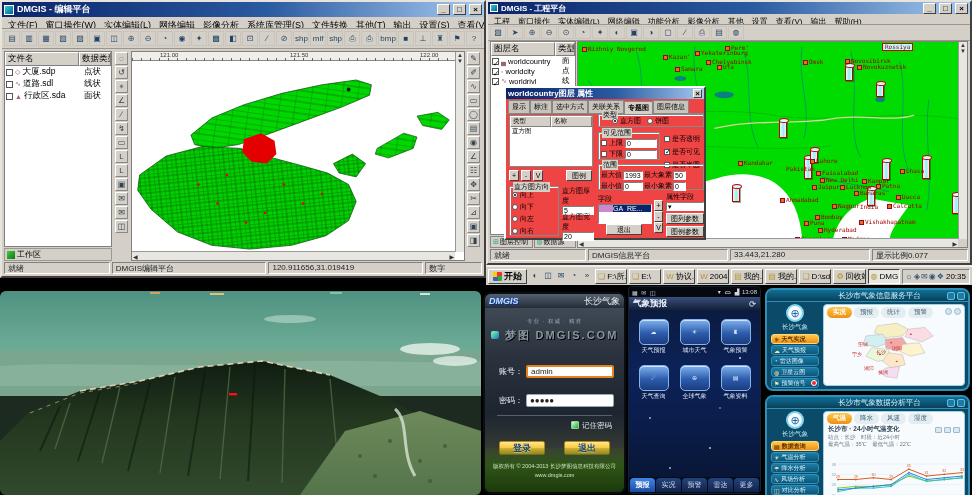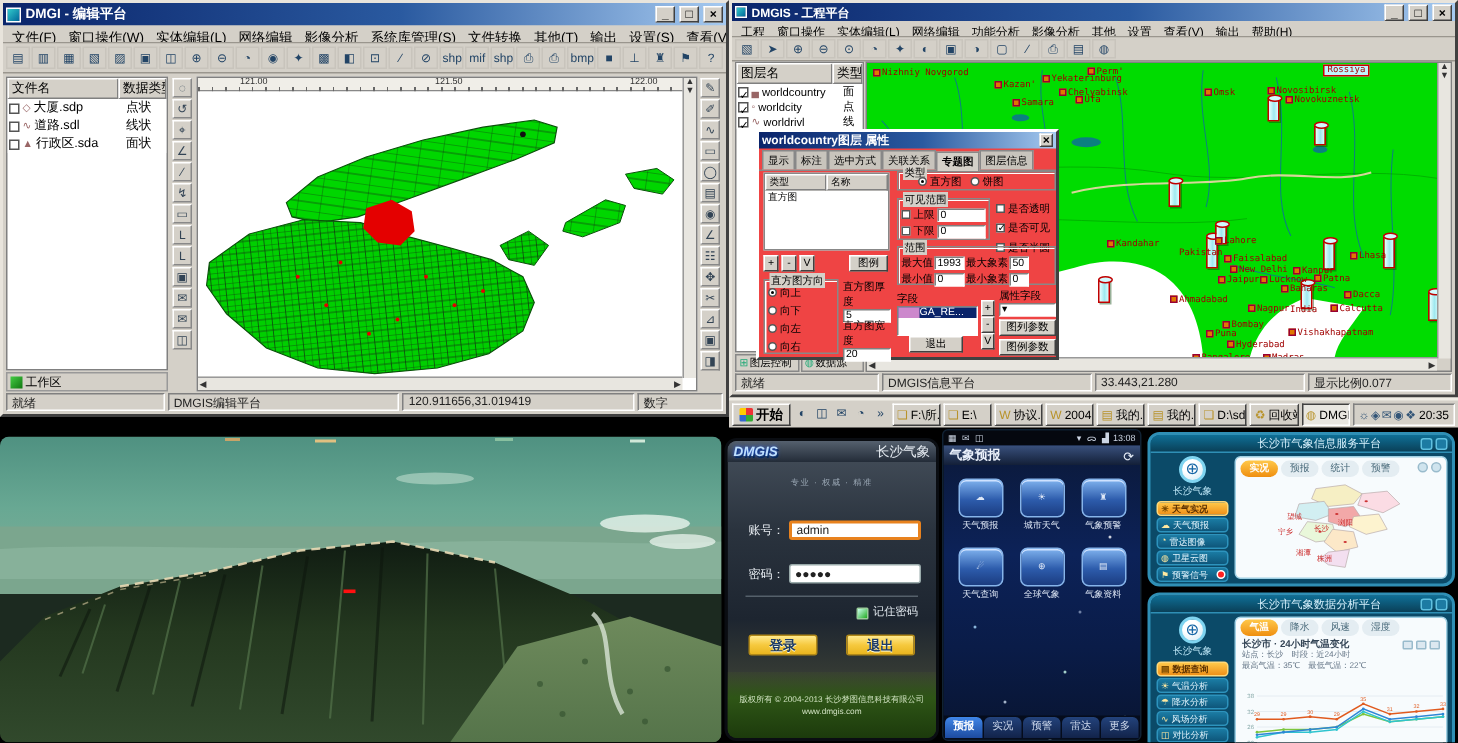--- a/index.html
+++ b/index.html
@@ -94,21 +94,21 @@
   .dmgis-logo{font-size:9px;font-weight:bold;font-style:italic;color:#bfe0ff;text-shadow:0 0 3px #36f,1px 1px 0 #024;text-align:center;}
   .lg-city{font-size:9px;color:#e8eef4;}
   .brand{margin-top:10px;text-align:center;}
   .brand .tag{font-size:5.5px;color:#9aa7b4;letter-spacing:1px;}
   .brand .bx{display:inline-block;width:8px;height:8px;border-radius:2px;background:linear-gradient(135deg,#8fc,#17a);vertical-align:middle;margin-right:2px;}
   .brand .nm{font-size:11px;font-weight:bold;letter-spacing:2px;color:#8a949e;text-shadow:1px 1px 0 #000;}
   .frow{display:flex;align-items:center;gap:3px;margin:0 10px;}
   .frow label{font-size:8px;color:#e8edf2;width:28px;text-align:right;flex:none;}
   .frow input{flex:1;height:13px;font-size:8px;border-radius:2px;border:1px solid #9aa;background:#fff;padding:0 3px;color:#222;min-width:0;}
   .frow input.focus{border:2px solid #e8821e;}
-  .rememberrow{display:flex;justify-content:flex-end;align-items:flex-end;gap:3px;margin:8px 12px 0;border-top:1px solid #55606a;padding-top:5px;font-size:7.5px;color:#dfe6ec;}
+  .rememberrow{display:flex;justify-content:flex-end;align-items:flex-start;gap:3px;margin:8px 12px 0;border-top:1px solid #55606a;padding-top:5px;font-size:7.5px;color:#dfe6ec;}
   .remember-ic{width:8px;height:8px;background:linear-gradient(135deg,#cfe,#2a2);border:1px solid #9c9;border-radius:1px;}
   .btnrow{display:flex;justify-content:space-between;margin:10px 14px 0;}
   .ybtn{width:46px;height:14px;border-radius:2px;border:1px solid #b08818;background:linear-gradient(180deg,#ffe98c,#f6c93e 50%,#e9b51f);color:#1c3a66;font-size:9px;font-weight:bold;text-align:center;line-height:13px;text-shadow:0 1px 0 #ffd;}
   .lg-foot{position:absolute;left:0;right:0;bottom:0;height:44px;background:linear-gradient(180deg,rgba(70,90,40,.2),#2e5516 40%,#1c3a0c);display:flex;flex-direction:column;justify-content:center;gap:2px;text-align:center;}
   .lg-foot div{font-size:5.5px;color:#cfe0c0;}
 
   
   #wphone{position:absolute;left:628px;top:286px;width:133px;height:208px;border-radius:4px;overflow:hidden;background:linear-gradient(180deg,#0b1836,#0c2258 40%,#0a1c48 70%,#081430);border:1px solid #123;}
   .wstatus{height:10px;display:flex;align-items:center;justify-content:space-between;padding:0 3px;background:#05080f;color:#cdd6e4;font-size:6px;}
   .wstatus .ic{letter-spacing:1px;}
@@ -154,21 +154,21 @@
   .lg i{width:5px;height:5px;border-radius:50%;background:var(--c,#999);}
 </style>
 </head>
 <body>
 
 <div id="stage">
 
   <div id="tlwin" class="win">
     <div class="tbar" style="height:15px;">
       <span class="tico"></span>
-      <span class="ttl">DMGI - 编辑平台</span>
+      <span class="ttl">DMGIS - 编辑平台</span>
       <span class="wb">_</span>
       <span class="wb">□</span>
       <span class="wb">×</span>
     </div>
     <div class="menurow" style="height:12px;">
 
     <span class="mi">文件(F)</span>
         <span class="mi">窗口操作(W)</span>
         <span class="mi">实体编辑(L)</span>
         <span class="mi">网络编辑</span>
@@ -780,20 +780,25 @@
     </svg>
   </div>
 
   <div id="login">
     <div class="lg-tbar">
       <span class="dmgis-logo">DMGIS</span>
       <span class="lg-city">长沙气象</span>
     </div>
     <div class="brand">
       <div class="tag">专业 · 权威 · 精准</div>
+      <div>
+        <span class="bx"></span>
+        <span class="nm">梦图</span>
+        <span class="nm">DMGIS.COM</span>
+      </div>
     </div>
     <div class="frow" style="margin-top:22px;">
       <label>账号：</label>
       <input class="focus" value="admin" style="">
     </div>
     <div class="frow" style="margin-top:16px;">
       <label>密码：</label>
       <input value="●●●●●" style="">
     </div>
     <div class="rememberrow">

